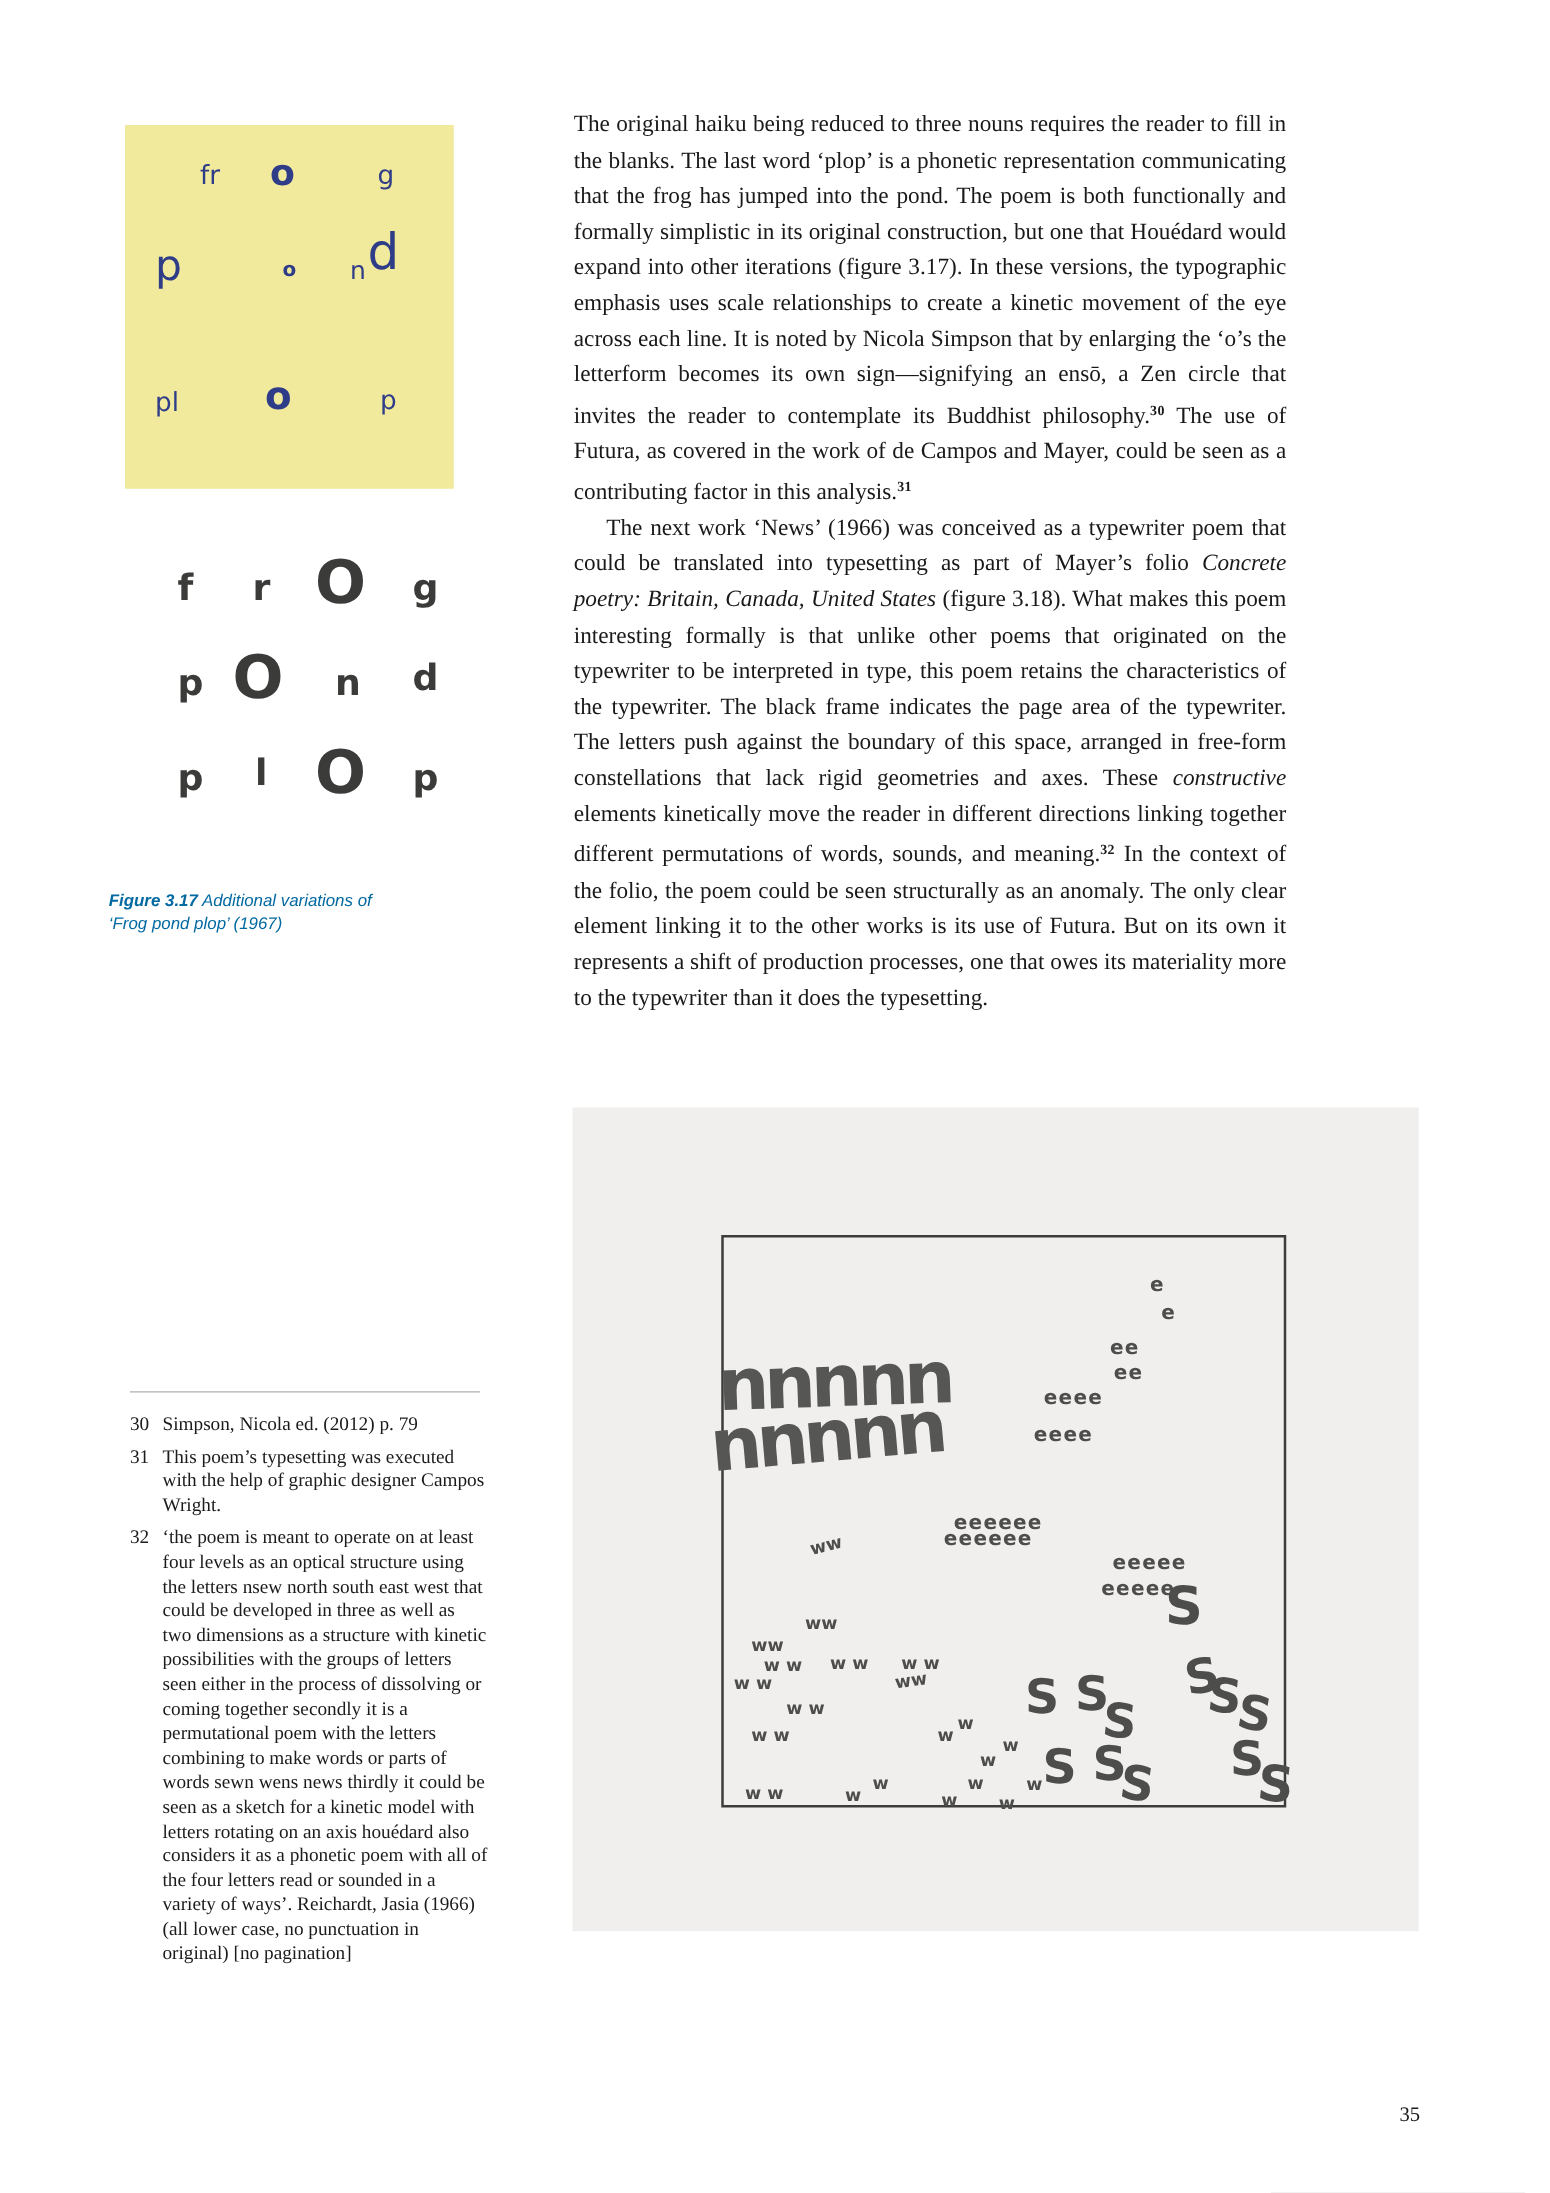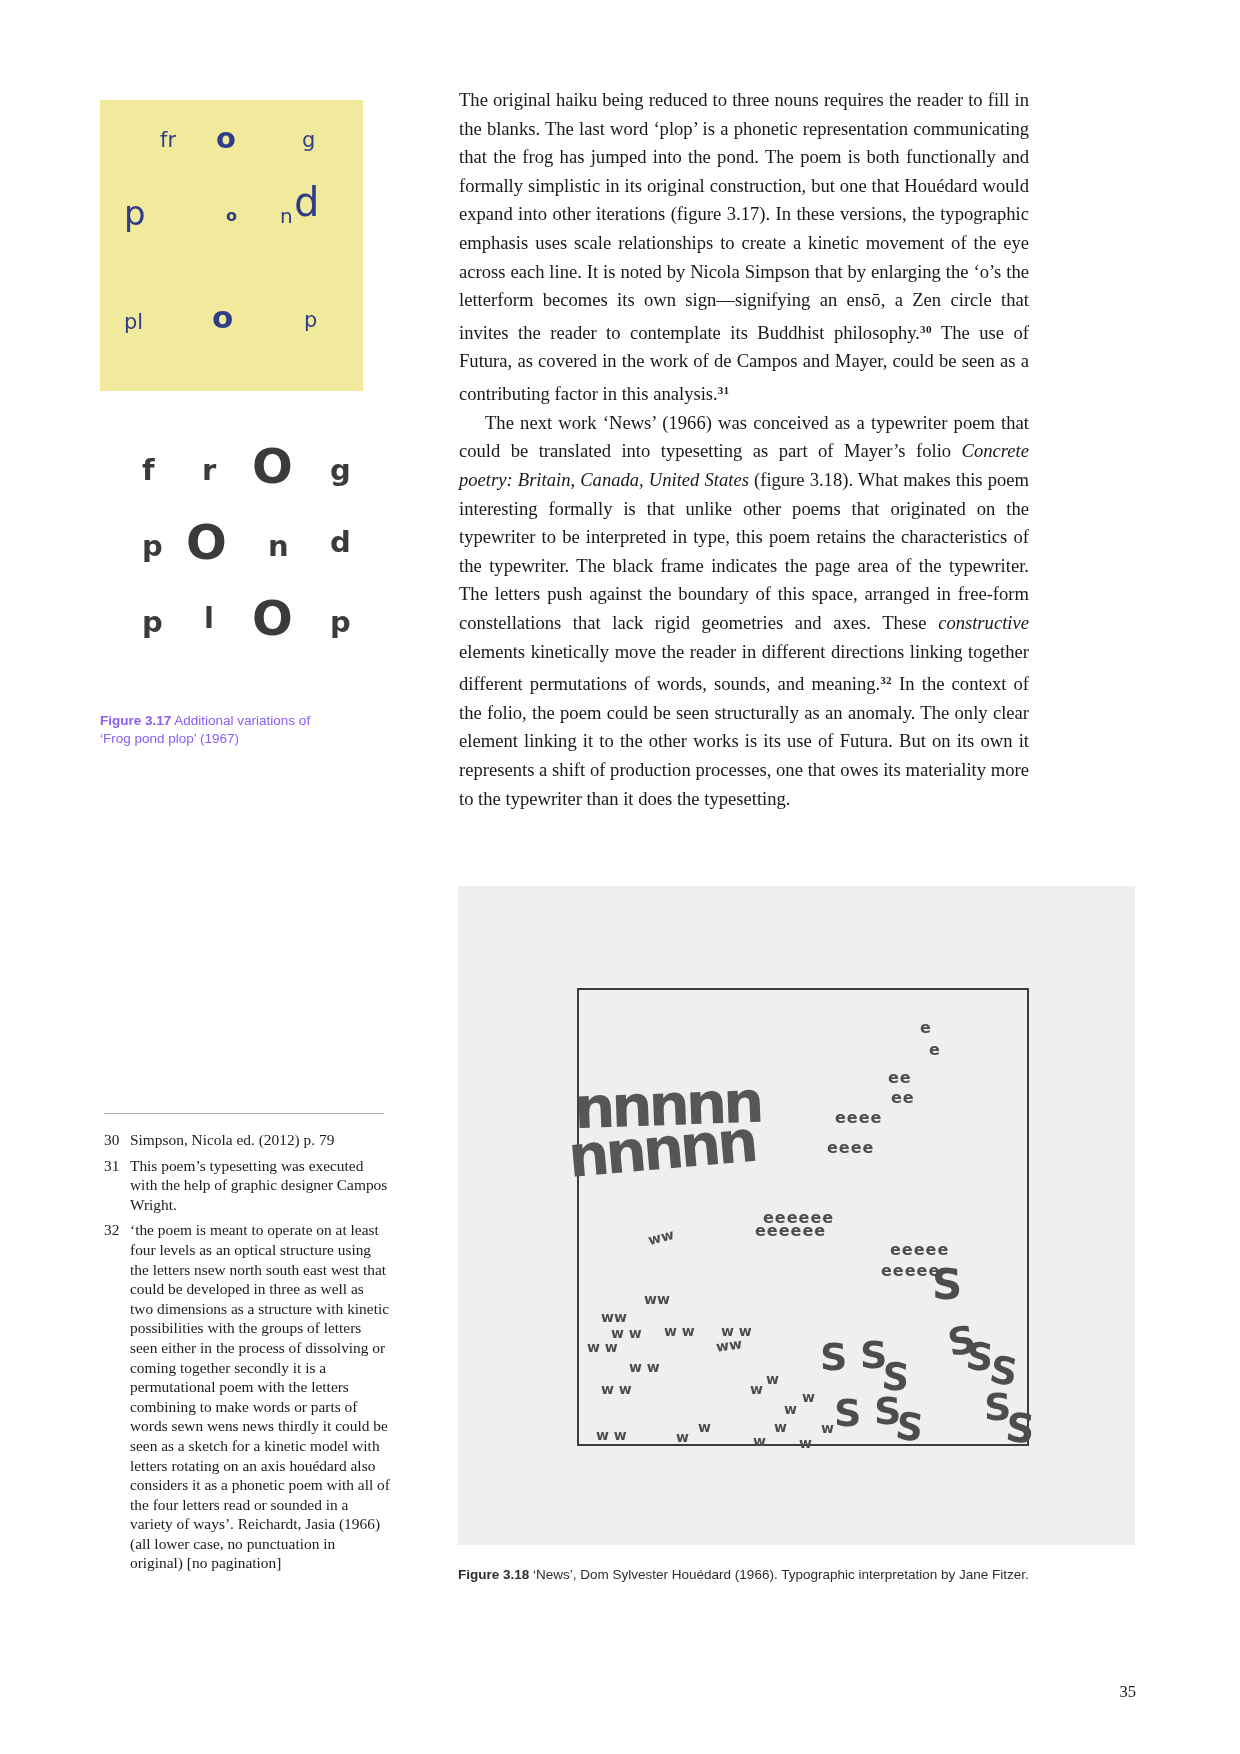--- a/index.html
+++ b/index.html
@@ -10,22 +10,22 @@
   }
   
   #yellow-box{position:absolute;left:100px;top:100px;width:263px;height:291px;}
   #yellow-letters{position:absolute;inset:0;}
   #black-poem{position:absolute;left:128px;top:440px;width:235px;height:215px;}
   .poem-letter{
     position:absolute;font-family:"DejaVu Sans", sans-serif;font-weight:700;
     line-height:1;white-space:pre;
   }
   #fig317-caption{
-    position:absolute;left:100px;top:712px;width:230px;
-    font-family:"Liberation Sans", sans-serif;font-size:13.5px;line-height:17.5px;color:#8b5cf6;
+    position:absolute;left:87px;top:712px;width:230px;
+    font-family:"Liberation Sans", sans-serif;font-size:13.5px;line-height:17.5px;color:#0369a1;font-style:italic;
   }
   .cap-label{font-weight:700;}
   
   #body-col{
     position:absolute;left:459px;top:86px;width:570px;
     font-size:18.6px;line-height:28.6px;text-align:justify;color:#191919;
   }
   .para{margin:0;}
   .para.indent{text-indent:26px;}
   .fnref{font-size:0.60em;vertical-align:0.55em;font-weight:700;letter-spacing:0.3px;}
@@ -156,20 +156,16 @@
         <span class="poem-letter" style="left: 416px; top: 506px; font-size: 38px; color: rgb(77, 77, 75);">S</span>
         <span class="poem-letter" style="left: 438px; top: 522px; font-size: 38px; color: rgb(77, 77, 75); transform: rotate(8deg);">S</span>
         <span class="poem-letter" style="left: 490px; top: 436px; font-size: 38px; color: rgb(77, 77, 75); transform: rotate(-10deg);">S</span>
         <span class="poem-letter" style="left: 508px; top: 452px; font-size: 38px; color: rgb(77, 77, 75); transform: rotate(6deg);">S</span>
         <span class="poem-letter" style="left: 532px; top: 466px; font-size: 38px; color: rgb(77, 77, 75); transform: rotate(10deg);">S</span>
         <span class="poem-letter" style="left: 526px; top: 502px; font-size: 38px; color: rgb(77, 77, 75);">S</span>
         <span class="poem-letter" style="left: 548px; top: 522px; font-size: 40px; color: rgb(77, 77, 75); transform: rotate(6deg);">S</span>
       </div>
   </div>
 
-  <div id="fig318-caption">
-    <span class="cap-label">Figure 3.18</span>
-    <span>‘News’, Dom Sylvester Houédard (1966). Typographic interpretation by Jane Fitzer.</span>
-  </div>
 
   <div id="page-number">35</div>
 
 </div>
 
 </body></html>

